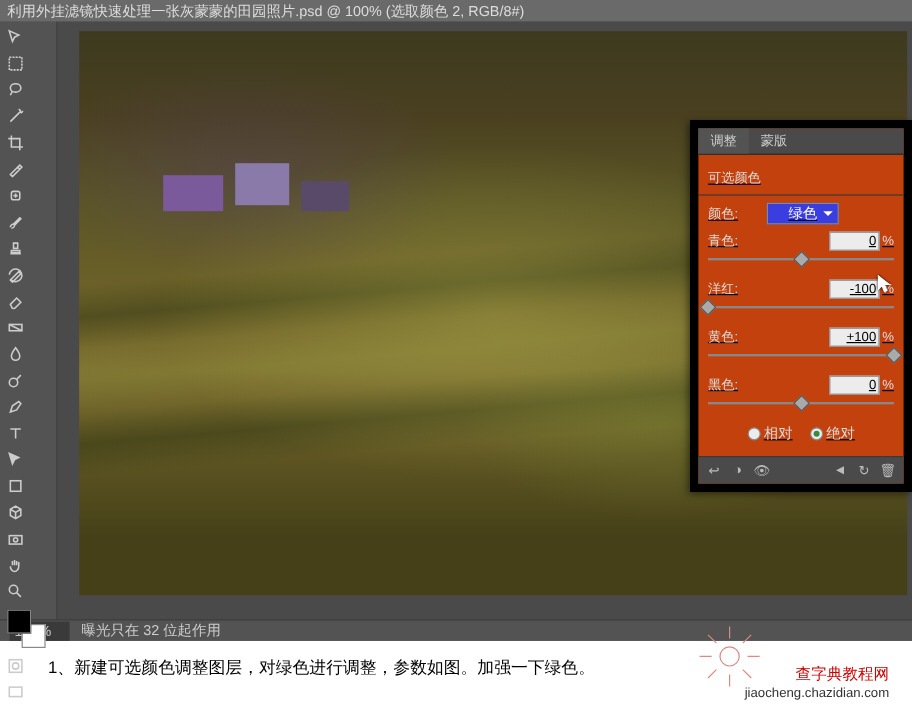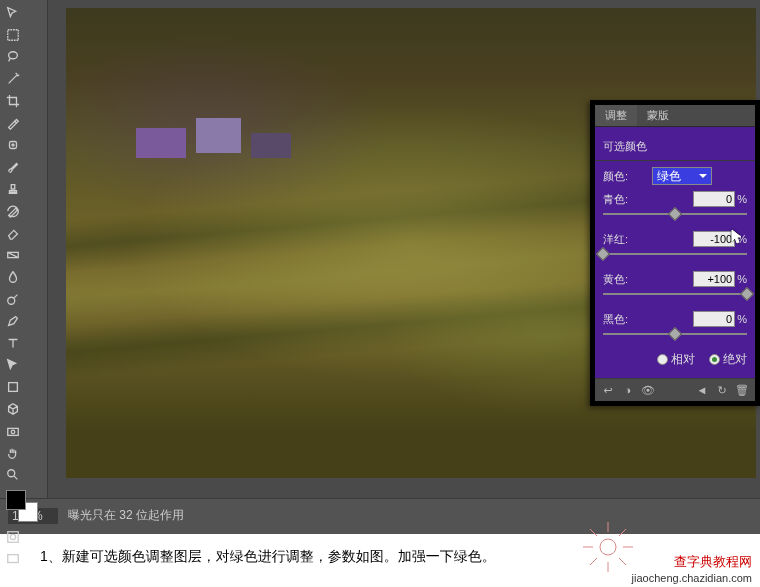--- a/index.html
+++ b/index.html
@@ -28,71 +28,74 @@
 }
 .houses { position: absolute; top: 100px; left: 40px; width: 200px; height: 80px; }
 .house { position: absolute; background: #6a5a7a; }
 .h1 { top: 20px; left: 30px; width: 50px; height: 30px; background: #7a5a9a; }
 .h2 { top: 10px; left: 90px; width: 45px; height: 35px; background: #8a7aaa; }
 .h3 { top: 25px; left: 145px; width: 40px; height: 25px; background: #5a4a6a; }
 
 .watermark-tl { position: absolute; top: 22px; right: 10px; color: #bbb; font-size: 10px; text-align: right; line-height: 1.3; }
 .watermark-tl .url { color: #999; font-size: 9px; }
 
-.statusbar { height: 34px; background: #535353; border-top: 1px solid #3a3a3a; display: flex; align-items: center; padding: 0 8px; color: #ccc; font-size: 11px; gap: 10px; }
+.statusbar { height: 18px; background: #535353; border-top: 1px solid #3a3a3a; display: flex; align-items: center; padding: 0 8px; color: #ccc; font-size: 11px; gap: 10px; }
 .statusbar .zoom { width: 50px; background: #3a3a3a; padding: 1px 4px; }
 
-.panel { position: absolute; top: 100px; right: 0; width: 170px; background: #4c1d95; border: 5px solid #000000; box-shadow: -2px 2px 6px rgba(0,0,0,0.5); }
+.panel { position: absolute; top: 100px; right: 0; width: 185px; background: #c2410c; border: 7px solid #000000; box-shadow: -2px 2px 6px rgba(0,0,0,0.5); }
 .panel-tabs { display: flex; background: #4a4a4a; border-bottom: 1px solid #2a2a2a; }
 .panel-tab { padding: 3px 10px; color: #ccc; font-size: 11px; cursor: pointer; }
 .panel-tab.active { background: #535353; }
-.panel-body { padding: 6px 8px; }
+.panel-body { padding: 6px 8px; text-decoration: underline; }
 
 .row { display: flex; align-items: center; margin: 6px 0; gap: 4px; }
 .row label { color: #ddd; font-size: 11px; min-width: 45px; }
 .select { flex: 1; height: 18px; background: #ececec; border: 1px solid #888; display: flex; align-items: center; padding: 0 4px; font-size: 11px; color: #222; position: relative; }
-.select.color-sel { background: #3a3de0; color: #fff; flex: 0 0 60px; }
+.select.color-sel { background: #3a3de0; color: #fff; flex: 0 0 60px; justify-content: center; }
 .select::after { content: ""; position: absolute; right: 4px; top: 6px; border: 4px solid transparent; border-top-color: #555; }
 .select.color-sel::after { border-top-color: #fff; }
 .select.wide::after { right: 4px; }
 
 .slider-row { margin: 4px 0 10px; }
-.slider-head { display: flex; align-items: center; justify-content: space-between; }
+.slider-head { display: flex; justify-content: space-between; }
 .slider-head .lbl { color: #ddd; font-size: 11px; }
 .slider-head .val-wrap { display: flex; align-items: center; gap: 2px; }
 .slider-head input { width: 42px; height: 16px; background: #ececec; border: 1px solid #888; text-align: right; padding: 0 2px; font-size: 11px; }
 .slider-head .pct { color: #ddd; font-size: 11px; }
 .slider-track { position: relative; height: 12px; margin-top: 2px; }
 .slider-track .line { position: absolute; top: 4px; left: 0; right: 0; height: 2px; background: #888; }
 .slider-track .thumb { position: absolute; top: 0; width: 10px; height: 10px; background: #aaa; border: 1px solid #555; transform: translateX(-5px) rotate(45deg); }
-.radio-row { display: flex; justify-content: flex-end; gap: 14px; margin: 8px 0 4px; }
+.radio-row { display: flex; justify-content: center; gap: 14px; margin: 8px 0 4px; }
 .radio-row label { color: #ddd; font-size: 11px; display: flex; align-items: center; gap: 3px; }
 .radio { width: 11px; height: 11px; border-radius: 50%; border: 1px solid #888; background: #ececec; display: inline-flex; align-items: center; justify-content: center; }
 .radio.checked::after { content: ""; width: 5px; height: 5px; border-radius: 50%; background: #3a8a3a; }
 
 .panel-footer { display: flex; justify-content: space-between; align-items: center; padding: 4px 6px; border-top: 1px solid #3a3a3a; background: #4a4a4a; }
 .panel-footer .icons { display: flex; gap: 6px; }
 .panel-footer .ico { width: 14px; height: 14px; color: #bbb; display: flex; align-items: center; justify-content: center; font-size: 11px; }
 
 .cursor { position: absolute; top: 228px; right: 14px; width: 16px; height: 16px; pointer-events: none; z-index: 100; }
 .cursor svg { stroke: #fff; fill: #fff; filter: drop-shadow(0 0 1px #000); }
 
 .caption { position: absolute; top: 548px; left: 40px; color: #000; font-size: 14px; }
-.credit { position: absolute; bottom: 2px; right: 8px; text-align: right; line-height: 1.3; }
+.credit { position: absolute; bottom: 2px; right: 19px; text-align: right; line-height: 1.3; }
 .credit .cn { color: #c00; font-size: 13px; }
 .credit .url { color: #333; font-size: 11px; padding-left: 12px; }
 .burst { position: absolute; bottom: 10px; right: 122px; width: 60px; height: 60px; }
 .burst svg { width: 60px; height: 60px; }
 
 hr.sep { border: none; border-top: 1px solid #3a3a3a; margin: 4px -8px; }
 </style>
 </head>
 <body>
 
 <div class="app">
+  <div class="titlebar">
+    <span class="title">利用外挂滤镜快速处理一张灰蒙蒙的田园照片.psd @ 100% (选取颜色 2, RGB/8#)</span>
+  </div>
 
   <div class="watermark-tl">
     <div><span>思缘设计论坛</span> · <span>网页教学网</span></div>
     <div class="url">www.webjx.com</div>
   </div>
 
   <div class="workspace">
     <div class="toolbar">
       <div class="tool">
           <svg viewBox="0 0 16 16">

